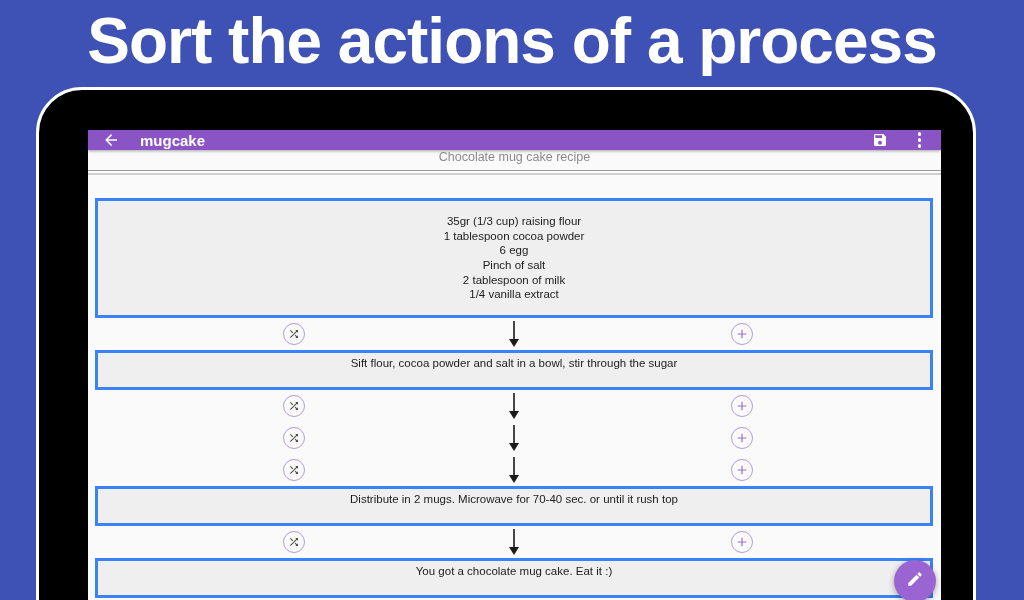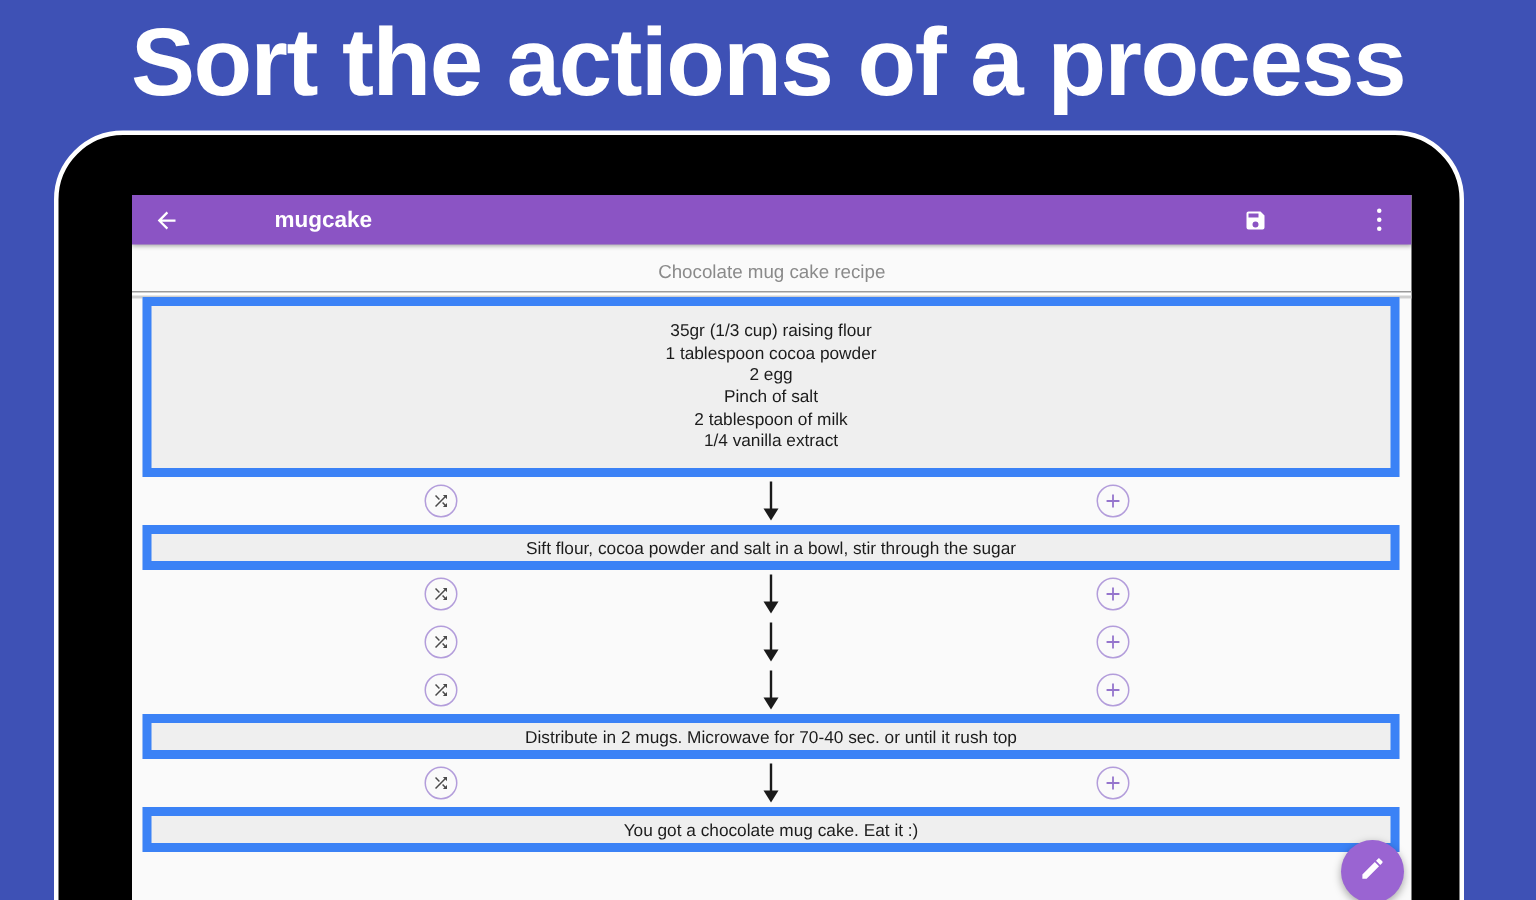--- a/index.html
+++ b/index.html
@@ -19,42 +19,42 @@
     position:absolute;left:36px;top:87px;width:940px;height:560px;
     box-sizing:border-box;background:#000;
     border:3px solid #ffffff;border-radius:46px;
   }
   
   .screen{
     position:absolute;left:88px;top:130px;width:853px;height:470px;
     background:#FAFAFA;overflow:hidden;
   }
   .appbar{
-    height:33px;background:#8B54C4;display:flex;align-items:center;
-    padding:0 10px 0 14px;box-shadow:0 1px 3px rgba(0,0,0,.35);gap:43px;
+    height:20px;background:#8B54C4;display:flex;align-items:center;
+    padding:0 10px 0 14px;box-shadow:0 1px 3px rgba(0,0,0,.35);
   }
   .appbar-back{width:18px;height:18px;display:flex;align-items:center;cursor:pointer;}
   .appbar-title{color:#fff;font-size:15px;font-weight:700;margin-left:20px;}
   .appbar-spacer{flex:1;}
   .appbar-save{width:16px;height:16px;margin-right:24px;cursor:pointer;}
   .appbar-overflow{display:flex;flex-direction:column;align-items:center;gap:2.5px;padding:2px 6px;margin-right:4px;cursor:pointer;}
   .appbar-overflow i{width:3.5px;height:3.5px;border-radius:50%;background:#fff;display:block;}
   
-  .doc-title{margin-top:11px;text-align:center;color:#8A8A8A;font-size:12.5px;}
+  .doc-title{text-align:center;color:#8A8A8A;font-size:12.5px;}
   .doc-divider{margin-top:6px;height:2px;border-top:1px solid #9B9B9B;border-bottom:2px solid #CFCFCF;background:#fff;}
   .flow{position:absolute;left:7px;top:68px;width:838px;}
   .box{
-    box-sizing:border-box;border:6px solid #3b82f6;background:#EFEFEF;
+    box-sizing:border-box;border:3px solid #3b82f6;background:#EFEFEF;
     color:#1C1C1C;width:100%;
   }
   .box.ingredients{
     height:120px;display:flex;flex-direction:column;justify-content:center;
     text-align:center;font-size:11.5px;line-height:14.6px;font-weight:500;
   }
-  .box.step{height:30px;line-height:20px;text-align:center;font-size:11.5px;font-weight:500;}
+  .box.step{height:40px;line-height:20px;text-align:center;font-size:11.5px;font-weight:500;}
   .control-row{position:relative;height:32px;}
   .circle-btn{
     position:absolute;top:50%;transform:translateY(-50%);
     width:20px;height:20px;border-radius:50%;
     border:1px solid #B39DDB;background:transparent;
     display:flex;align-items:center;justify-content:center;cursor:pointer;
   }
   .swap-btn{left:188px;}
   .add-btn{left:636px;}
   .flow-arrow{
@@ -98,21 +98,21 @@
   </div>
 
   <div class="doc-title">Chocolate mug cake recipe</div>
   <div class="doc-divider"></div>
 
   <div class="flow">
 
     <div class="box ingredients">
       <div>35gr (1/3 cup) raising flour</div>
       <div>1 tablespoon cocoa powder</div>
-      <div>2 egg</div>
+      <div>6 egg</div>
       <div>Pinch of salt</div>
       <div>2 tablespoon of milk</div>
       <div>1/4 vanilla extract</div>
     </div>
 
     <div class="control-row">
       <span class="circle-btn swap-btn">
           <svg viewBox="0 0 24 24" width="12" height="12">
             <path fill="#4A4A4A" d="M10.59,9.17L5.41,4L4,5.41L9.17,10.58L10.59,9.17M14.5,4L16.54,6.04L4,18.59L5.41,20L17.96,7.46L20,9.5V4H14.5M14.83,13.41L13.42,14.82L16.55,17.95L14.5,20H20V14.5L17.96,16.54L14.83,13.41Z"></path>
           </svg>

